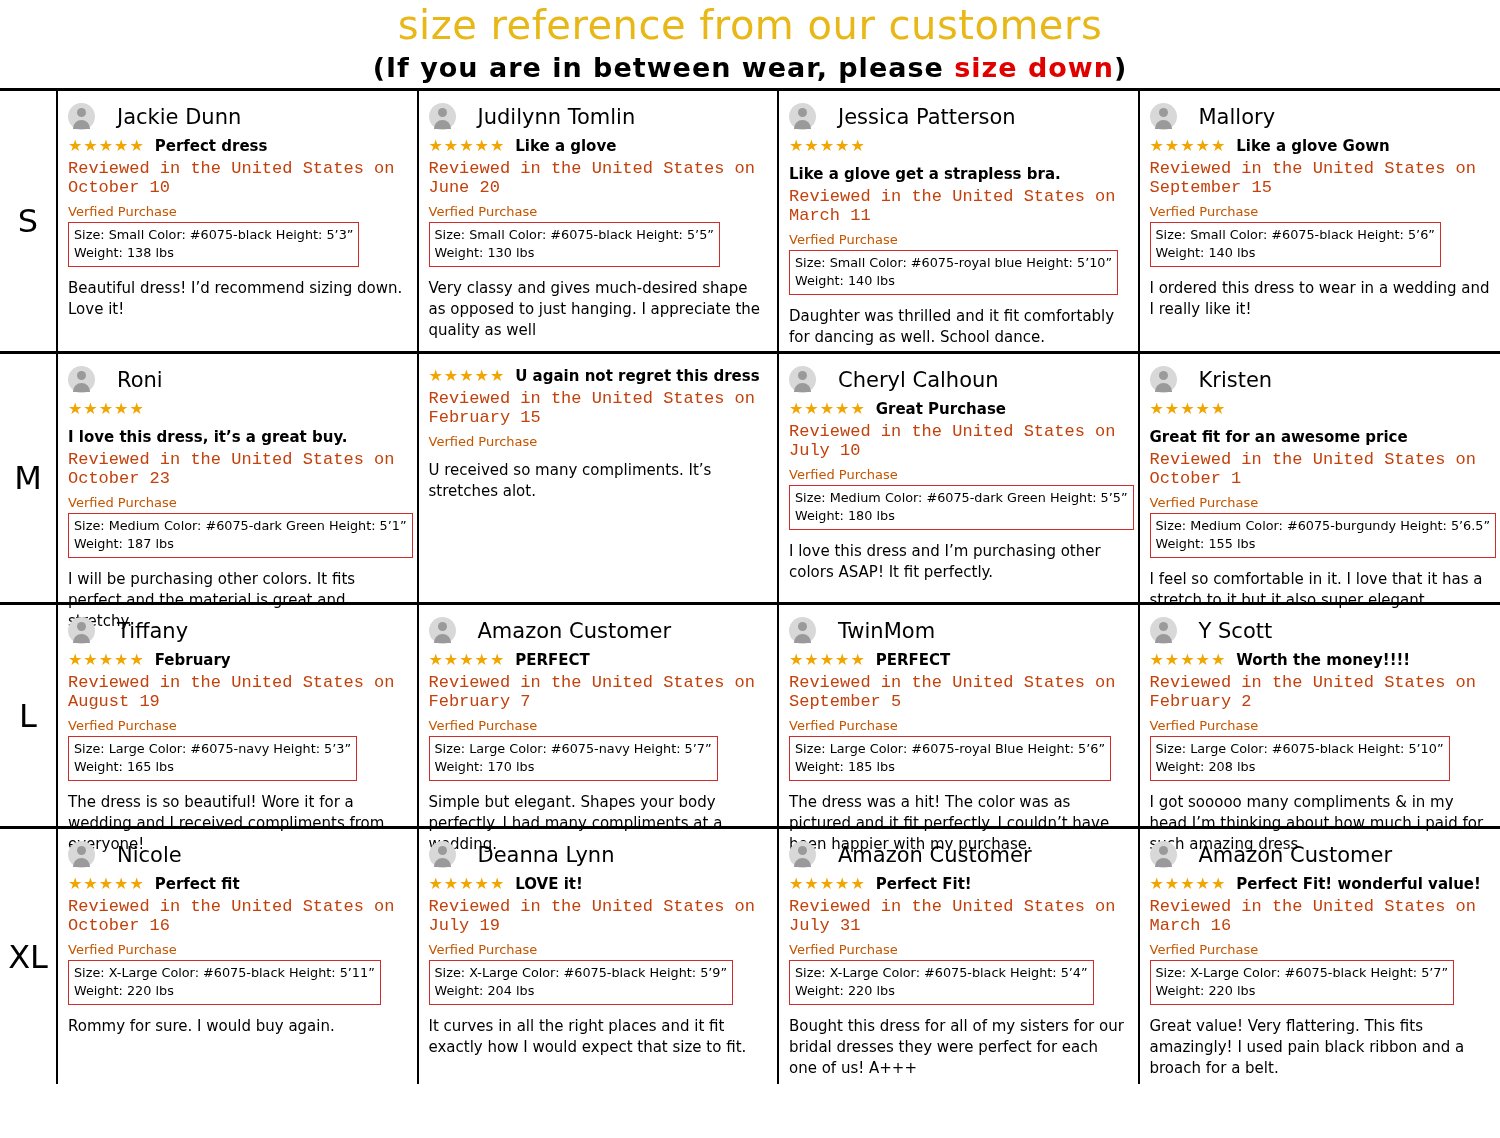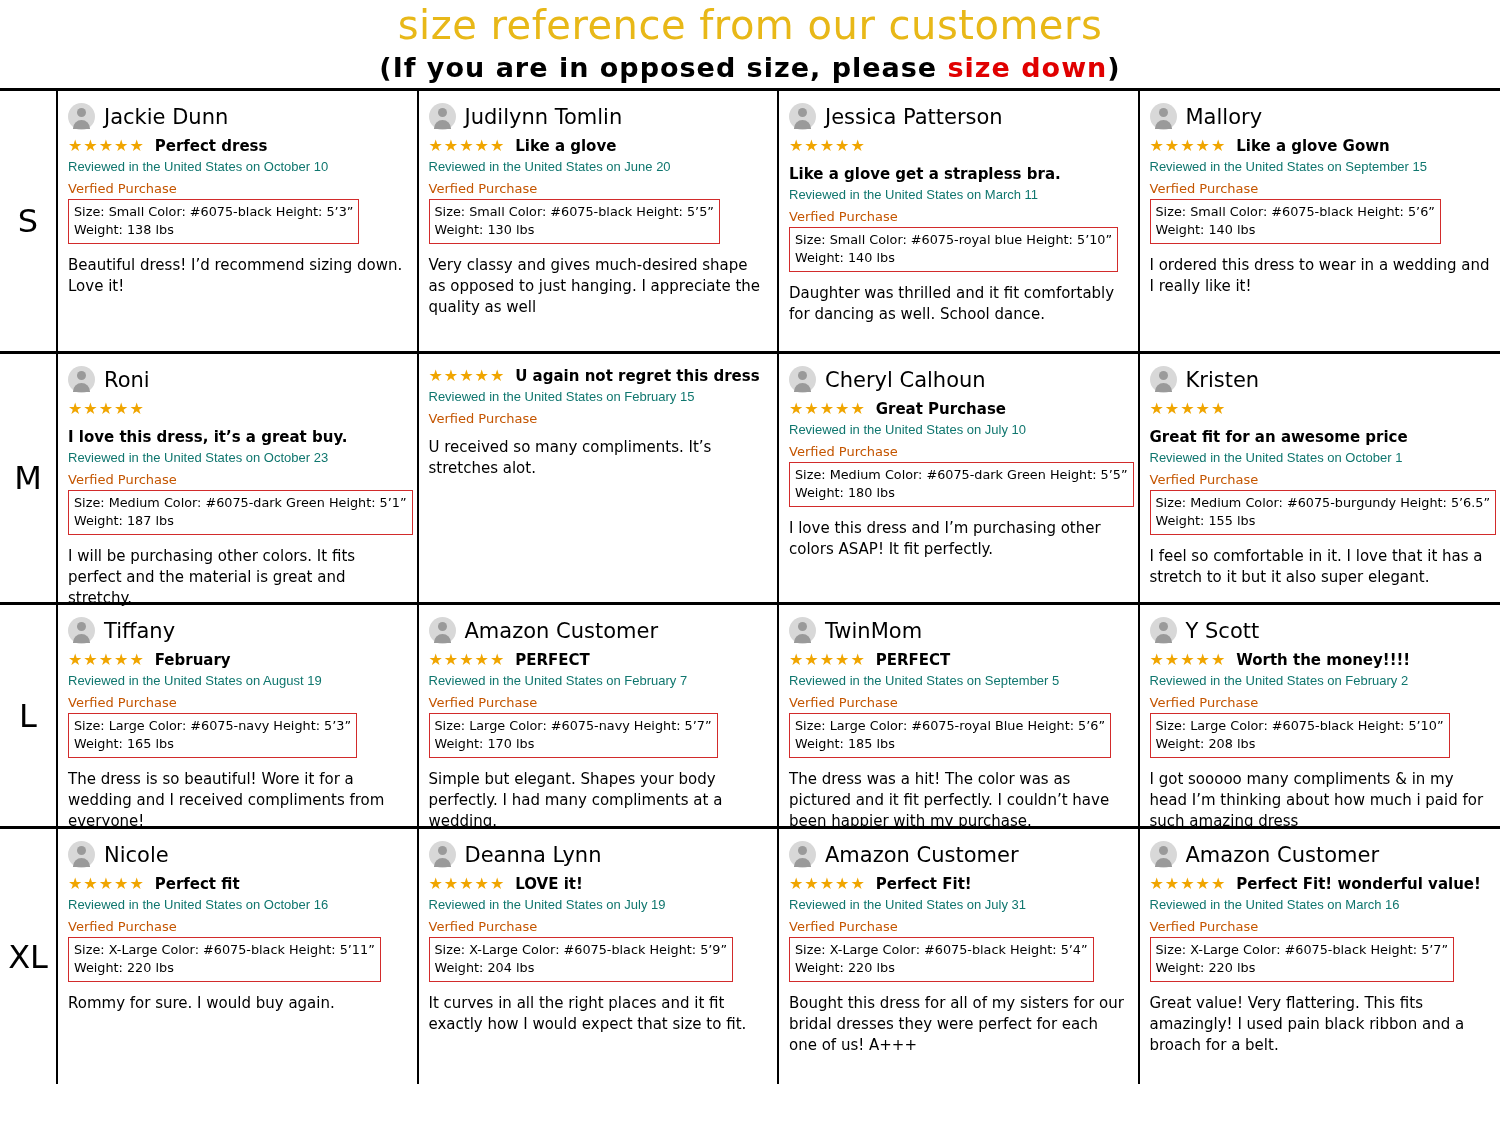--- a/index.html
+++ b/index.html
@@ -78,21 +78,21 @@
   .cell:last-child { border-right: none; }
 
   .row-s .cell { height: 260px; }
   .row-m .cell { height: 248px; }
   .row-l .cell { height: 221px; }
   .row-xl .cell { height: 255px; }
 
   .reviewer {
     display: flex;
     align-items: center;
-    gap: 9px;
+    gap: 22px;
     margin-bottom: 6px;
   }
   .avatar {
     width: 27px;
     height: 27px;
     border-radius: 50%;
     background: #d8d8d8;
     position: relative;
     flex: 0 0 auto;
   }
@@ -128,24 +128,24 @@
     font-size: 16px;
     letter-spacing: 1px;
     white-space: nowrap;
   }
   .headline {
     font-size: 15px;
     font-weight: bold;
     font-family: "DejaVu Sans", sans-serif;
   }
   .reviewed {
-    font-size: 13px;
-    color: #0f766e;
+    font-size: 17px;
+    color: #c2410c;
     margin-bottom: 7px;
-    font-family: Liberation Sans, sans-serif;
+    font-family: Liberation Mono, monospace;
   }
   .verified {
     font-size: 13px;
     color: #c45500;
     margin-bottom: 3px;
     font-family: "DejaVu Sans", sans-serif;
   }
   .specbox {
     border: 1.6px solid #d22b2b;
     padding: 3px 5px 4px 5px;
@@ -165,21 +165,21 @@
     font-family: "DejaVu Sans", sans-serif;
   }
 </style>
 </head>
 <body>
 
 <div class="page">
 
   <div class="header">
     <div class="title">size reference from our customers</div>
-    <div class="subtitle"><span>(If you are in opposed size, please </span><span class="hl">size down</span><span>)</span></div>
+    <div class="subtitle"><span>(If you are in between wear, please </span><span class="hl">size down</span><span>)</span></div>
   </div>
 
   <div class="grid">
 
     <div class="row row-s">
       <div class="size-cell">S</div>
       <div class="cells">
         <div class="cell">
           <div class="reviewer">
             <div class="avatar"></div>

